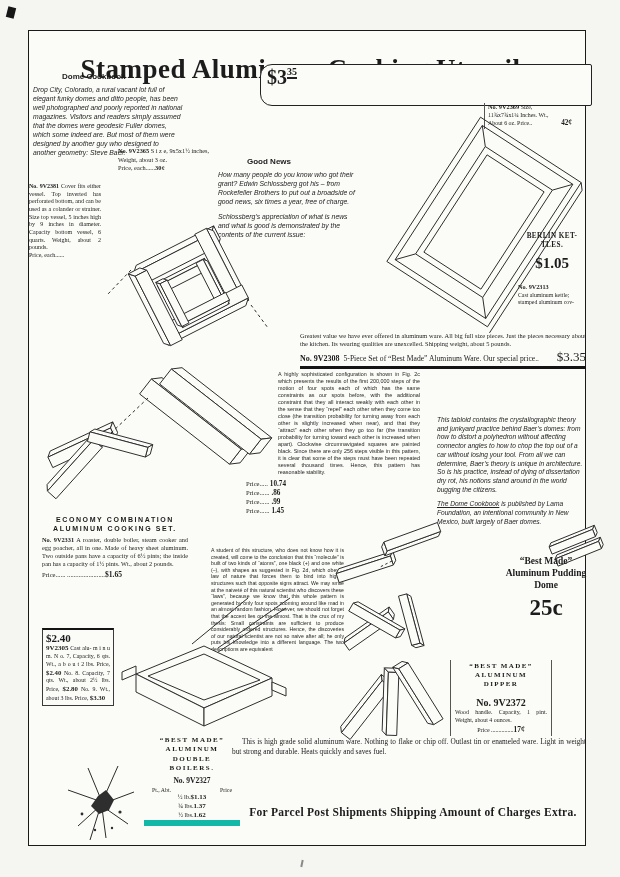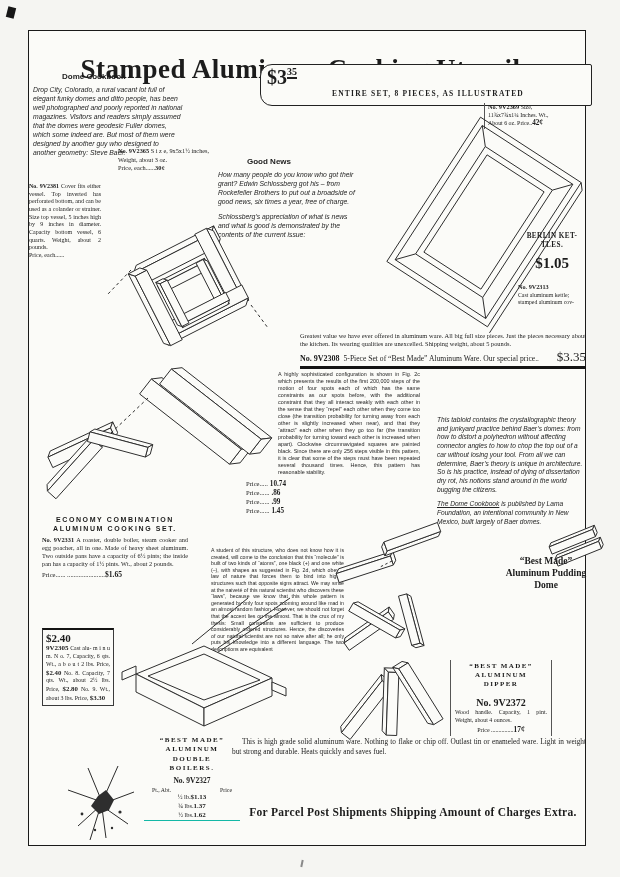--- a/index.html
+++ b/index.html
@@ -15,21 +15,21 @@
   .comment-body + .comment-body{margin-top:6px;}
   .offer-box{left:260px;top:64px;width:322px;height:36px;border:1.6px solid #222;
     border-radius:12px 2px 2px 12px;background:#fbfbf8;padding:2px 2px 2px 6px;}
   .offer-row{display:flex;align-items:flex-start;}
   .offer-price{font-weight:bold;font-size:20px;line-height:1;}
   .offer-sup{font-weight:bold;font-size:10px;vertical-align:top;border-bottom:2px solid #222;line-height:1;display:inline-block;}
   .offer-head{font-weight:bold;font-size:13px;margin-left:5px;margin-top:2px;white-space:nowrap;}
   .offer-sub{text-align:center;font-weight:bold;font-size:7.5px;letter-spacing:1.2px;margin-top:2px;}
   .v2369{left:484px;top:103px;width:94px;border-left:1px solid #555;padding-left:3px;font-size:5.9px;line-height:1.3;}
   .v2369 b{font-size:6.3px;}
-  .v2369 .pr{font-weight:bold;font-size:7.2px;}
+  .v2369 .pr{font-weight:bold;font-size:7.2px;margin-left:29px;}
   .berlin{left:521px;top:232px;width:62px;text-align:center;}
   .berlin-title{font-weight:bold;font-size:7.2px;letter-spacing:.4px;line-height:1.2;}
   .berlin-price{font-weight:bold;font-size:15px;margin-top:6px;}
   .v2313{left:518px;top:283px;width:66px;font-size:5.8px;line-height:1.3;text-align:left;}
   .v2313 b{font-size:6.2px;}
   .v2365{left:118px;top:147px;width:104px;font-size:6.3px;line-height:1.35;}
   .v2381{left:29px;top:183px;width:72px;font-size:6px;line-height:1.28;text-align:justify;}
   .goodnews{left:218px;top:157px;width:138px;}
   .banner{left:300px;top:332px;width:286px;}
   .banner-intro{font-size:6.4px;line-height:1.25;text-align:justify;}
@@ -66,21 +66,21 @@
   .dipper-no{font-weight:bold;font-size:10px;margin-top:8px;}
   .dipper-body{font-size:5.9px;line-height:1.3;text-align:justify;margin-top:1px;}
   .dipper-price{font-size:6px;}
   .dipper-price b{font-size:7.4px;}
   .boilers{left:144px;top:736px;width:96px;text-align:center;}
   .boilers-title{font-weight:bold;font-size:7px;letter-spacing:1.5px;line-height:1.35;}
   .boilers-no{font-weight:bold;font-size:7.5px;margin-top:2px;}
   .db-head{font-size:5.8px;margin-top:2px;display:flex;justify-content:space-between;padding:0 8px;}
   .db-row{display:flex;justify-content:center;font-size:6.4px;padding:0 8px;line-height:1.3;}
   .db-row b{font-size:7px;}
-  .db-last{border-bottom:1px solid #14b8a6;}
+  .db-last{border-bottom:6px solid #14b8a6;}
   .quality{left:232px;top:737px;width:354px;font-size:7.3px;line-height:1.35;text-align:justify;text-indent:10px;}
   .parcel{left:240px;top:806px;width:346px;text-align:center;font-weight:bold;font-size:11.5px;letter-spacing:.3px;}
   svg{position:absolute;overflow:visible;}
   svg *{vector-effect:non-scaling-stroke;}
 </style>
 </head>
 <body>
 
 <svg width="0" height="0" aria-hidden="true">
   <defs>
@@ -100,21 +100,20 @@
 <div class="abs" style="left:33px;top:72px;width:150px;">
   <div class="comment-head">Dome Cookbook</div>
   <div class="comment-body">Drop City, Colorado, a rural vacant lot full of elegant funky domes and ditto people, has been well photographed and poorly reported in national magazines.  Visitors and readers simply assumed that the domes were geodesic Fuller domes, which some indeed are.  But most of them were designed by another guy who designed to another geometry:  Steve Baer.</div>
 </div>
 
 <div class="abs offer-box">
   <div class="offer-row">
     <span class="offer-price">$3</span>
     <span class="offer-sup">35</span>
   </div>
-  <div class="offer-sub">ENTIRE SET, 8 PIECES, AS ILLUSTRATED</div>
 </div>
 
 <div class="abs v2369">
   <b>No. 9V2369</b>
   <span>Size,</span><br>
   <span>11¾x7¾x1¼ Inches. Wt.,</span><br>
   <span>About 6 oz.  Price..</span><span class="pr">42¢</span>
 </div>
 
 <svg style="left:388px;top:116px;" width="192" height="212">
@@ -243,20 +242,21 @@
 
 <svg style="left:546px;top:518px;" width="60" height="42">
   <use href="#beam" transform="translate(2,26) rotate(-22) scale(0.78)"></use>
   <use href="#beam" transform="translate(8,38) rotate(-22) scale(0.78)"></use>
 </svg>
 
 <div class="abs pudding">
   <div class="pudding-line">“Best Made”</div>
   <div class="pudding-line">Aluminum Pudding</div>
   <div class="pudding-line">Dome</div>
+  <div class="pudding-price">25c</div>
 </div>
 
 <div class="abs kcol">
   <div class="big">$2.40</div>
   <span class="no">9V2305</span>
   <span>Cast alu- m i n u m. N o.  7, Capacity, 6 qts.  Wt., a b o u t  2 lbs. Price,</span>
   <b>$2.40</b>
   <span>No. 8. Capacity, 7 qts.  Wt., about 2½ lbs. Price,</span>
   <b>$2.80</b>
   <span>No. 9. Wt., about 3 lbs. Price,</span>

